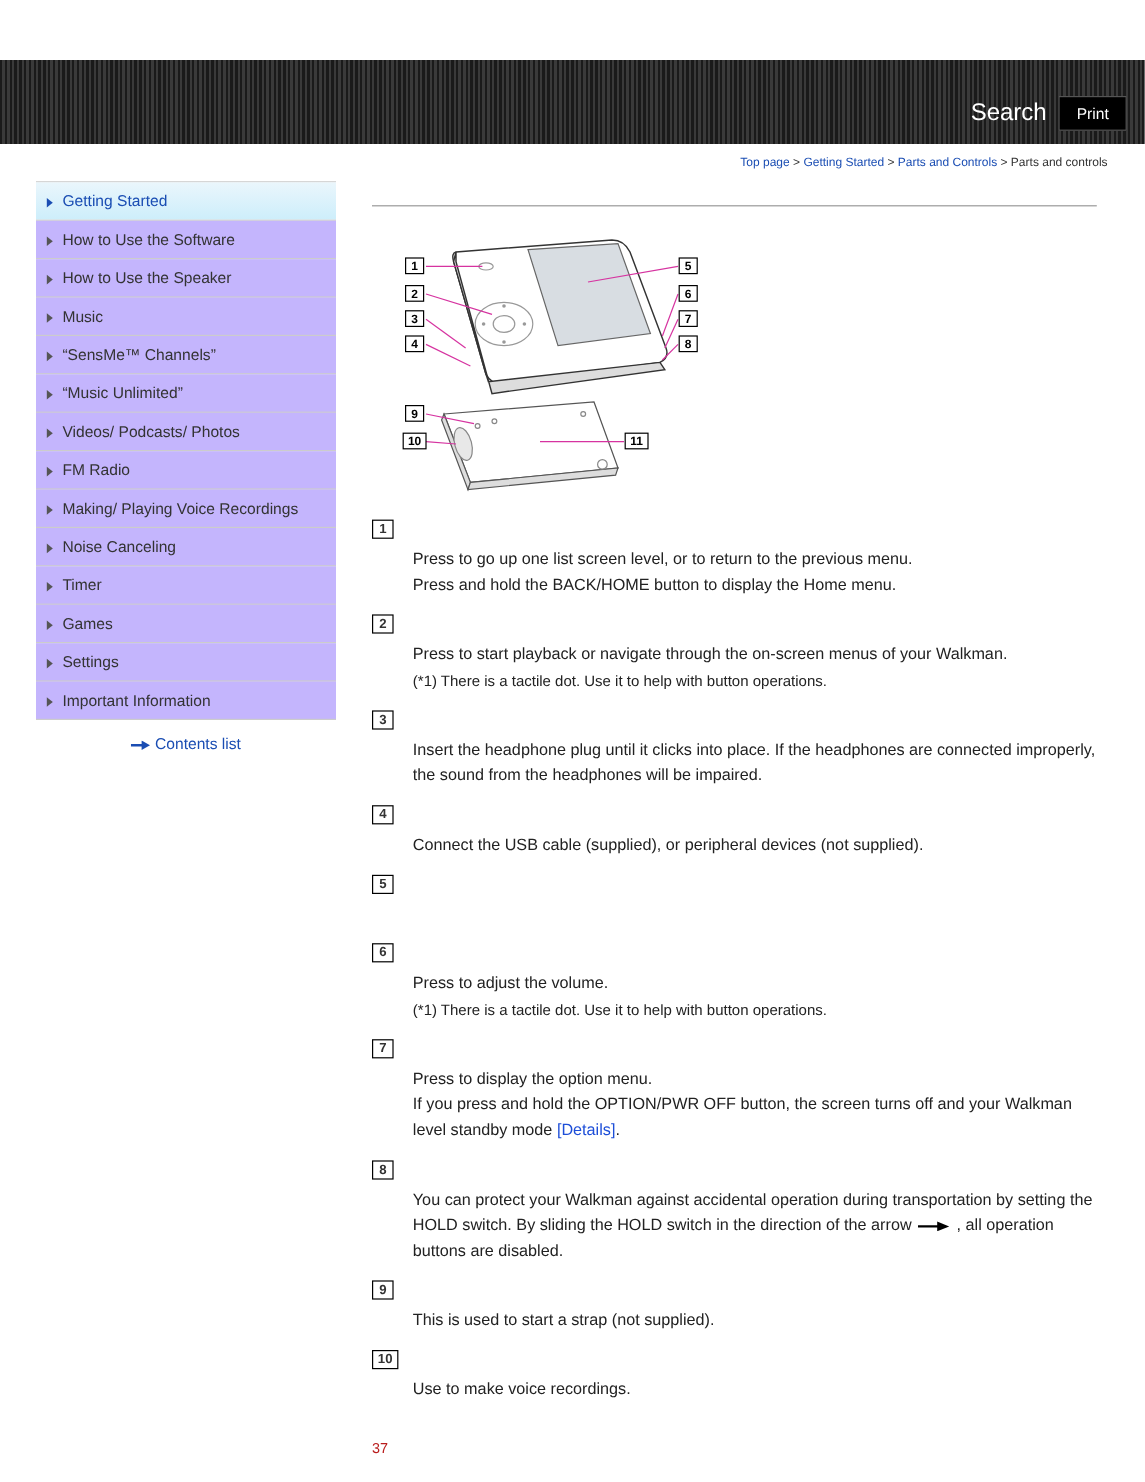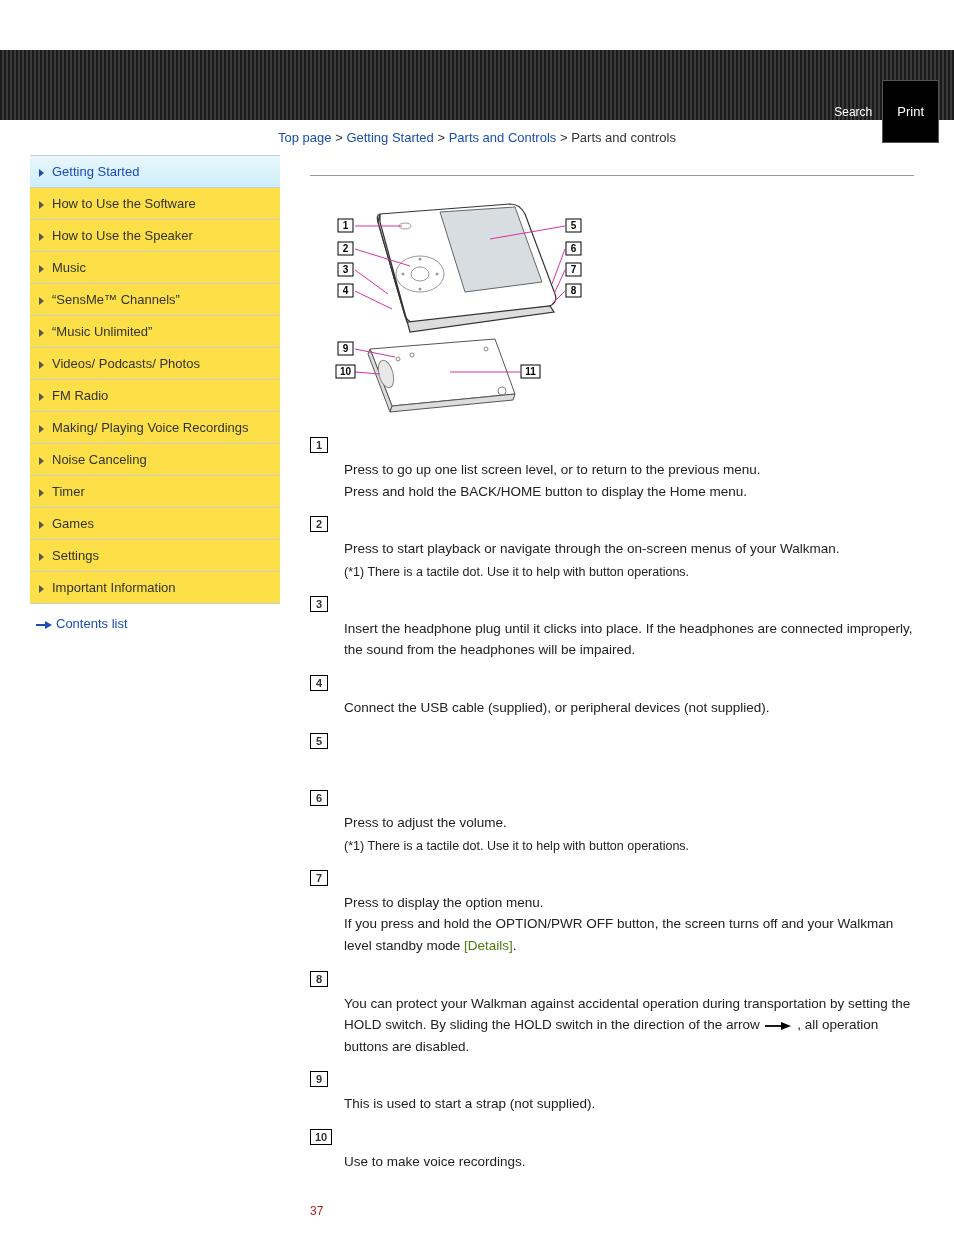--- a/index.html
+++ b/index.html
@@ -1,41 +1,41 @@
 <!DOCTYPE html>
 <html><head>
 <meta charset="utf-8">
 <style>
   *{box-sizing:border-box;margin:0;padding:0}
   body{font-family:Arial,Helvetica,sans-serif;font-size:13px;color:#333;background:#fff;width:954px;margin:0 auto}
   .topbar{height:70px;background:repeating-linear-gradient(90deg,#1a1a1a 0px,#1a1a1a 2px,#3a3a3a 2px,#3a3a3a 4px);position:relative;margin-top:50px}
   .topbar-actions{position:absolute;right:15px;top:30px;display:flex;align-items:center;gap:10px}
-  .search-link{color:#fff;text-decoration:none;font-size:12px;cursor:pointer}
-  .print-btn{background:#000;color:#fff;border:1px solid #555;padding:23px 14px;font-size:13px;cursor:pointer}
-  .breadcrumb{text-align:center;padding:10px 60px;font-size:13px}
+  .search-link{color:#fff;text-decoration:none;font-size:20px;cursor:pointer}
+  .print-btn{background:#000;color:#fff;border:1px solid #555;padding:6px 14px;font-size:13px;cursor:pointer}
+  .breadcrumb{text-align:right;padding:10px 31px;font-size:10px}
   .breadcrumb a{color:#1a4db3;text-decoration:none;cursor:pointer}
   .breadcrumb span.cur{color:#333}
   .layout{display:flex;padding:0 30px}
   .sidebar{width:250px;flex:none}
   .nav{list-style:none;border-top:1px solid #ccc}
-  .nav li{border-bottom:1px solid #ccc;padding:8px 10px 8px 22px;position:relative;font-size:13px;color:#333;cursor:pointer;background:#fde047}
+  .nav li{border-bottom:1px solid #ccc;padding:8px 10px 8px 22px;position:relative;font-size:13px;color:#333;cursor:pointer;background:#c4b5fd}
   .nav li.active{background:linear-gradient(#eaf6fc,#cdeefb);color:#1a4db3}
   .nav li::before{content:"";position:absolute;left:9px;top:13px;width:0;height:0;border-left:5px solid #555;border-top:4px solid transparent;border-bottom:4px solid transparent}
   .nav li.active::before{border-left-color:#1a4db3}
-  .contents-link{text-align:left;padding:12px 6px;font-size:13px}
+  .contents-link{text-align:center;padding:12px 6px;font-size:13px}
   .contents-link a{color:#1a4db3;text-decoration:none;cursor:pointer}
   .contents-link svg{vertical-align:middle;margin-right:4px}
   .main{flex:1;padding:20px 10px 40px 30px;position:relative}
   .hr{border:none;border-top:1px solid #999;margin-bottom:18px}
   .diagram{width:280px;height:220px;margin:0 0 20px 0}
   .numbadge{display:inline-block;width:18px;height:16px;border:1.5px solid #000;font-size:11px;font-weight:bold;text-align:center;line-height:14px;font-family:Arial;background:#fff;vertical-align:top}
   .item{margin-bottom:14px}
   .item-body{padding:6px 0 0 34px;line-height:1.6;font-size:13.5px;color:#222}
   .note{font-size:12.5px;color:#222;margin-top:2px}
-  .link{color:#4d7c0f;text-decoration:none;cursor:pointer}
+  .link{color:#1d4ed8;text-decoration:none;cursor:pointer}
   .arrow-inline{display:inline-block;vertical-align:middle;margin:0 2px}
   .pagenum{font-size:12px;color:#b91c1c;margin-top:31px}
 </style>
 </head>
 <body>
 
 <div class="topbar">
   <div class="topbar-actions">
     <a class="search-link">Search</a>
     <button class="print-btn">Print</button>

